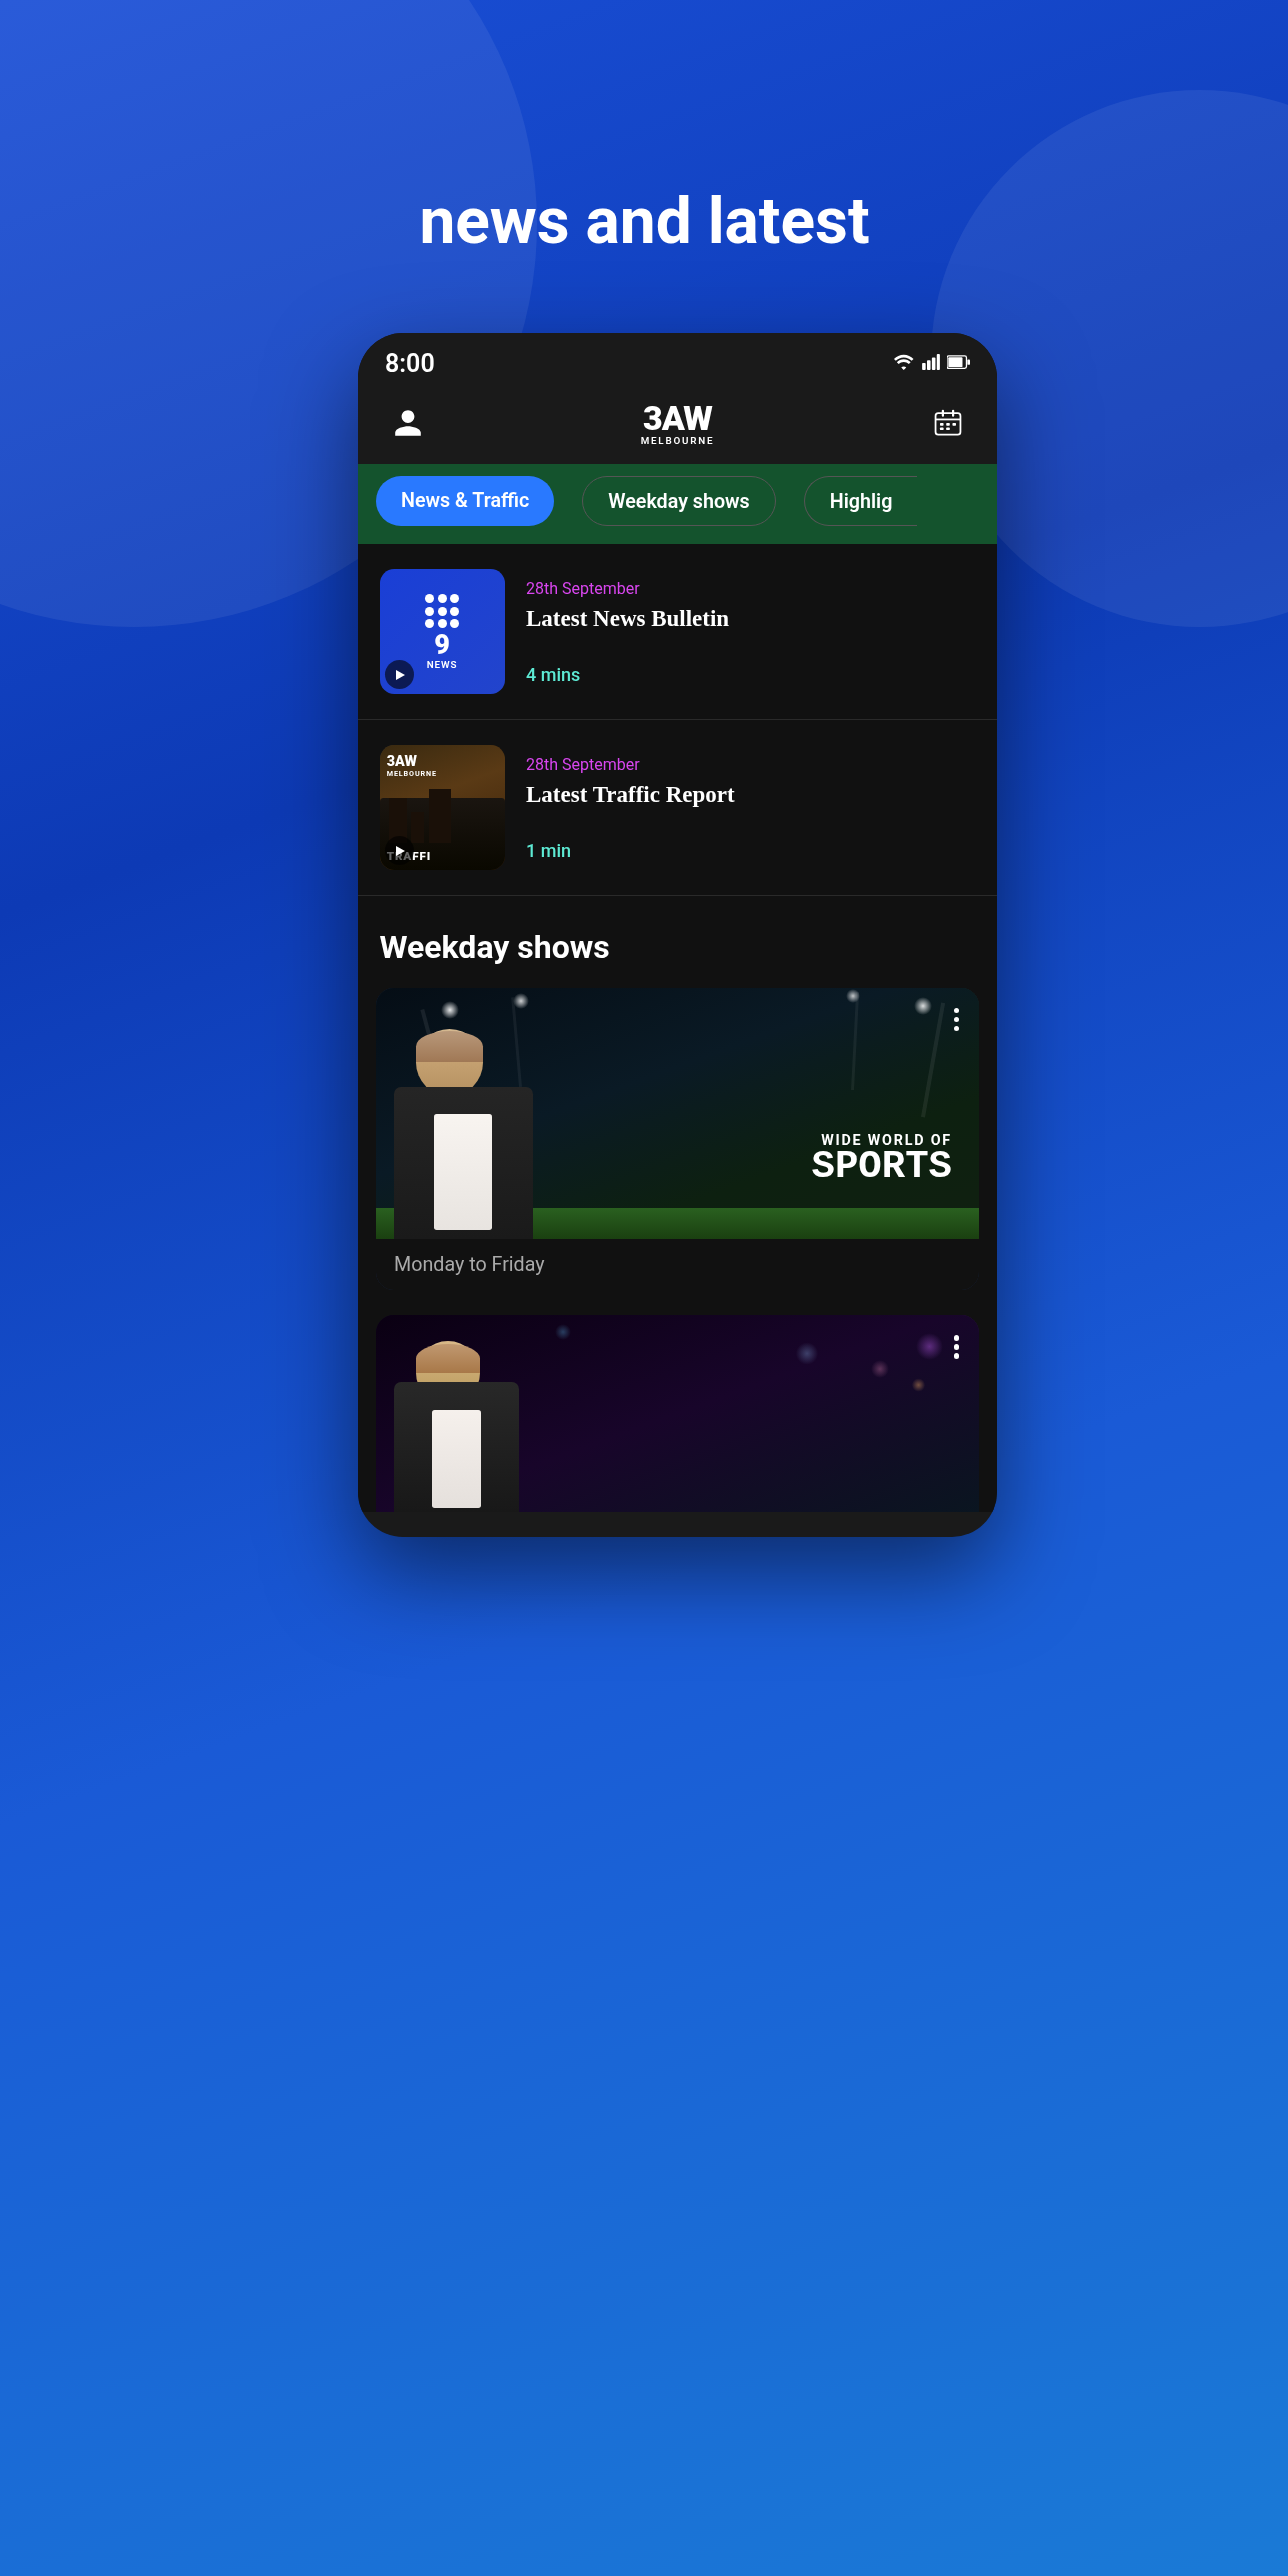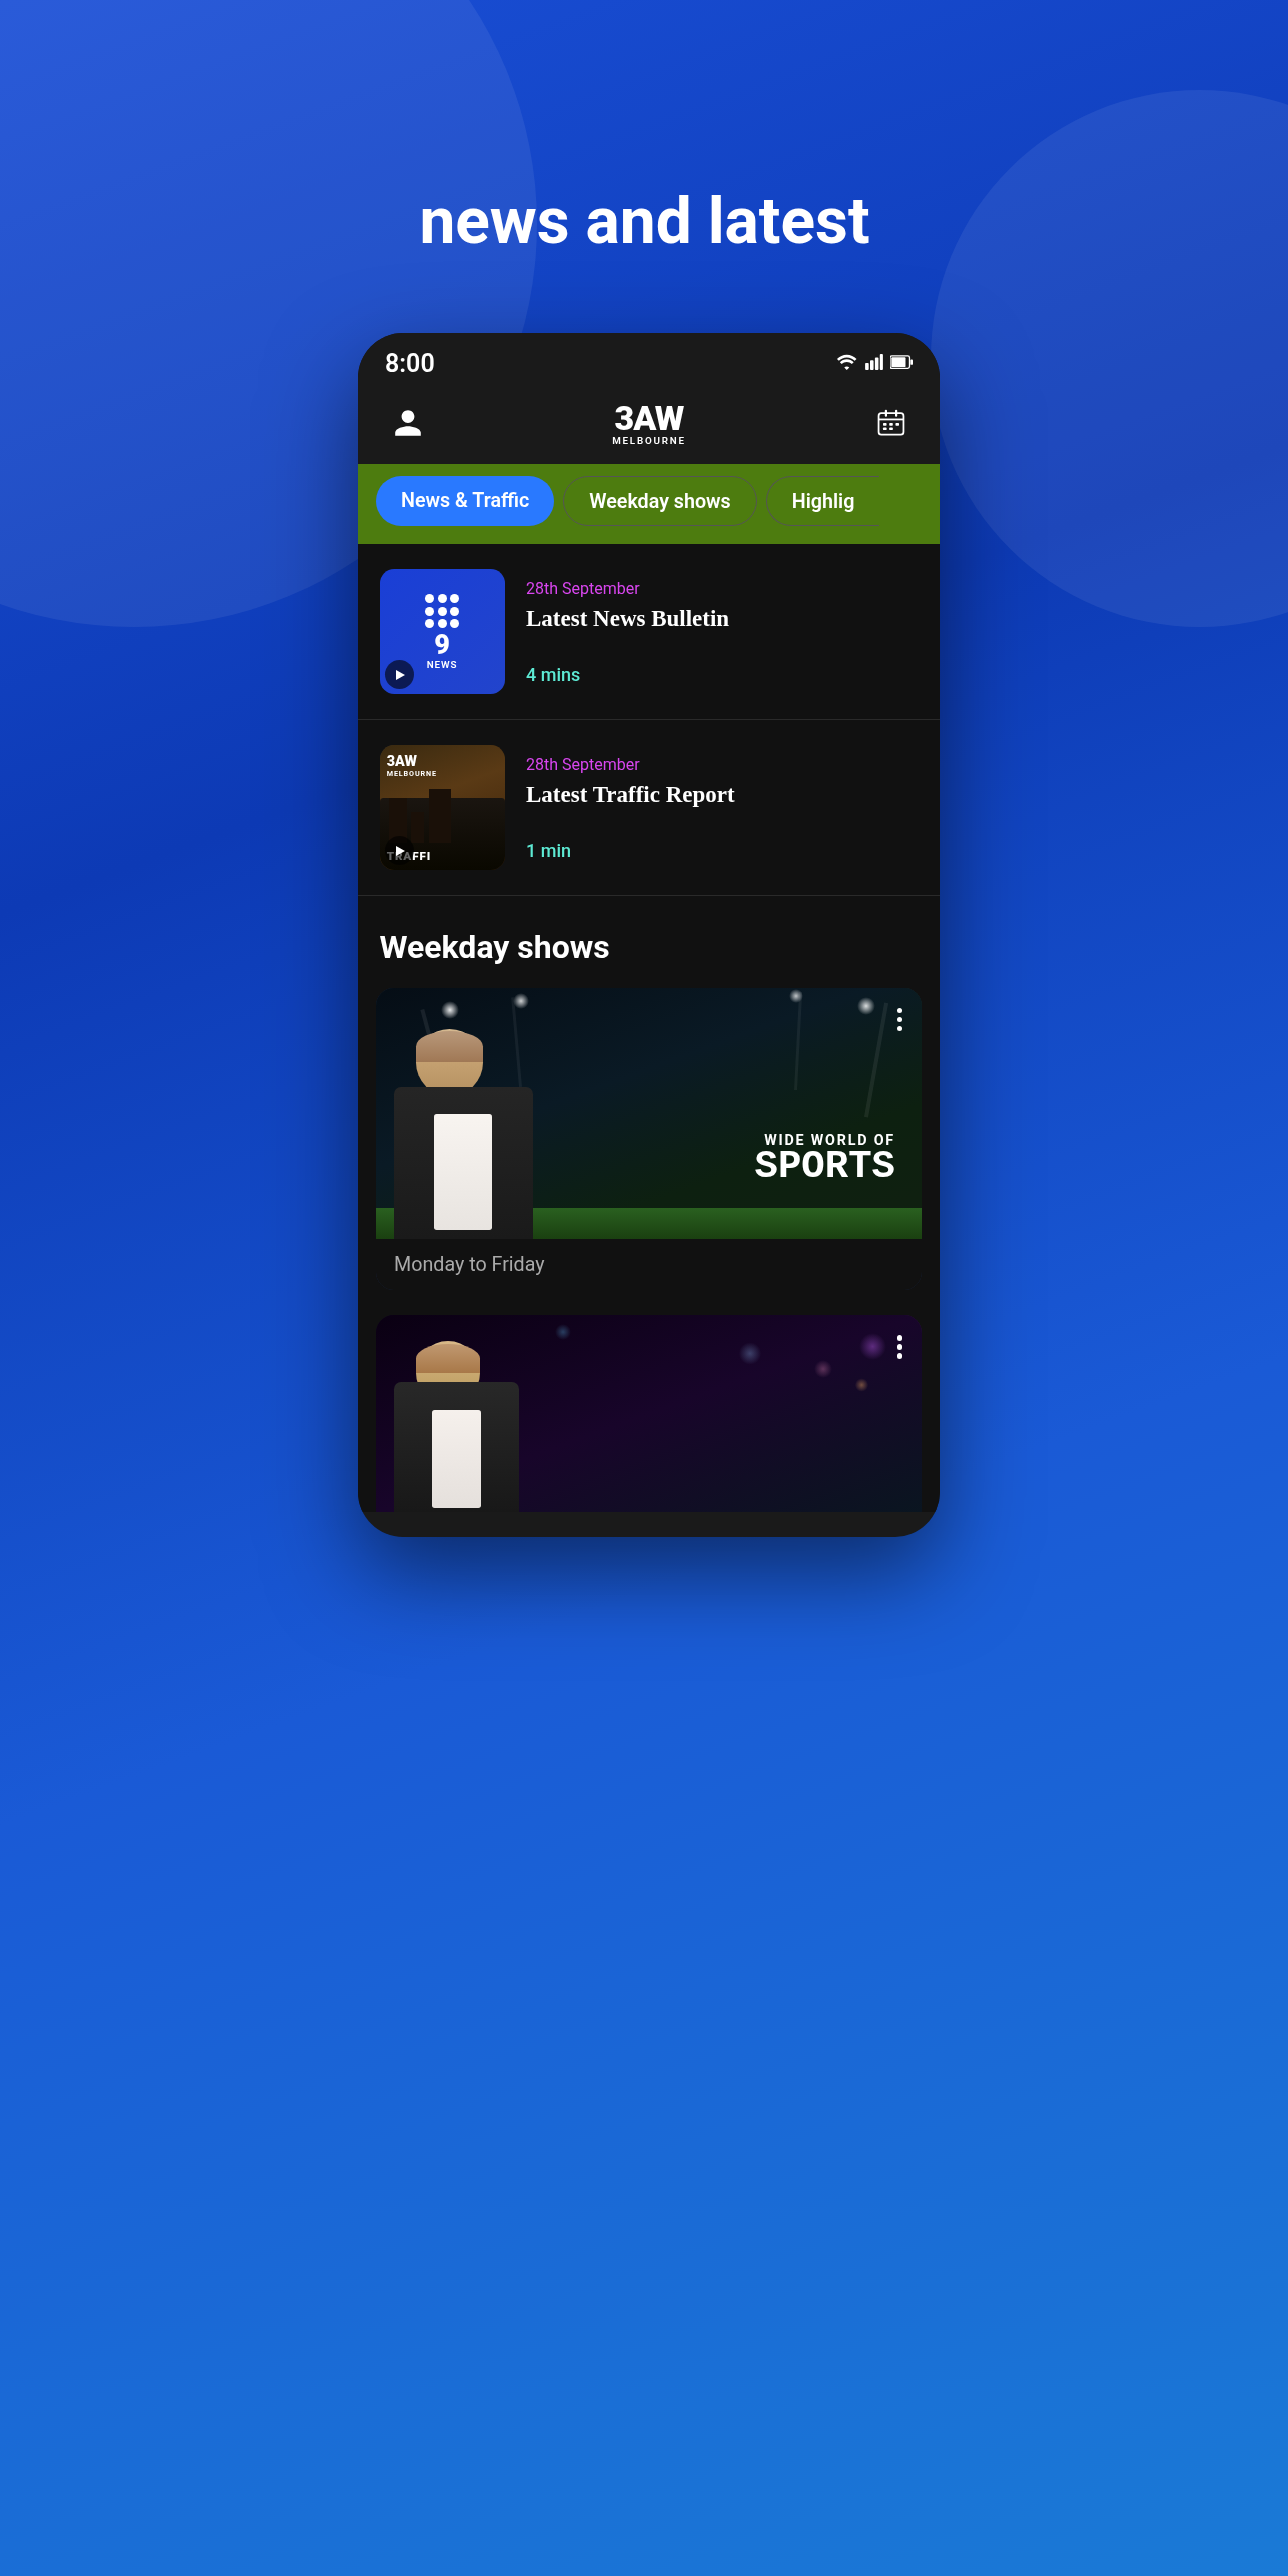--- a/index.html
+++ b/index.html
@@ -52,21 +52,21 @@
 
     
     .phone-container {
       position: relative;
       z-index: 3;
       width: 573px;
       min-height: 1969px;
     }
 
     .phone-mockup {
-      width: 582px;
+      width: 639px;
       background: #1a1a1a;
       border-radius: 45px;
       overflow: hidden;
       box-shadow: 0 36px 90px rgba(0,0,0,0.5);
     }
 
     
     .status-bar {
       background: #1a1a1a;
       display: flex;
@@ -140,23 +140,23 @@
     .calendar-icon-wrap {
       width: 45px;
       height: 45px;
       display: flex;
       align-items: center;
       justify-content: center;
     }
 
     
     .tabs-row {
-      background: #4d7c0f;
-      display: flex;
-      gap: 9px;
+      background: #14532d;
+      display: flex;
+      gap: 28px;
       padding: 12.5px 18px 18px;
       overflow-x: hidden;
     }
 
     .tab-item {
       padding: 12.5px 25px;
       border-radius: 45px;
       font-size: 19.7px;
       font-weight: 600;
       cursor: pointer;

